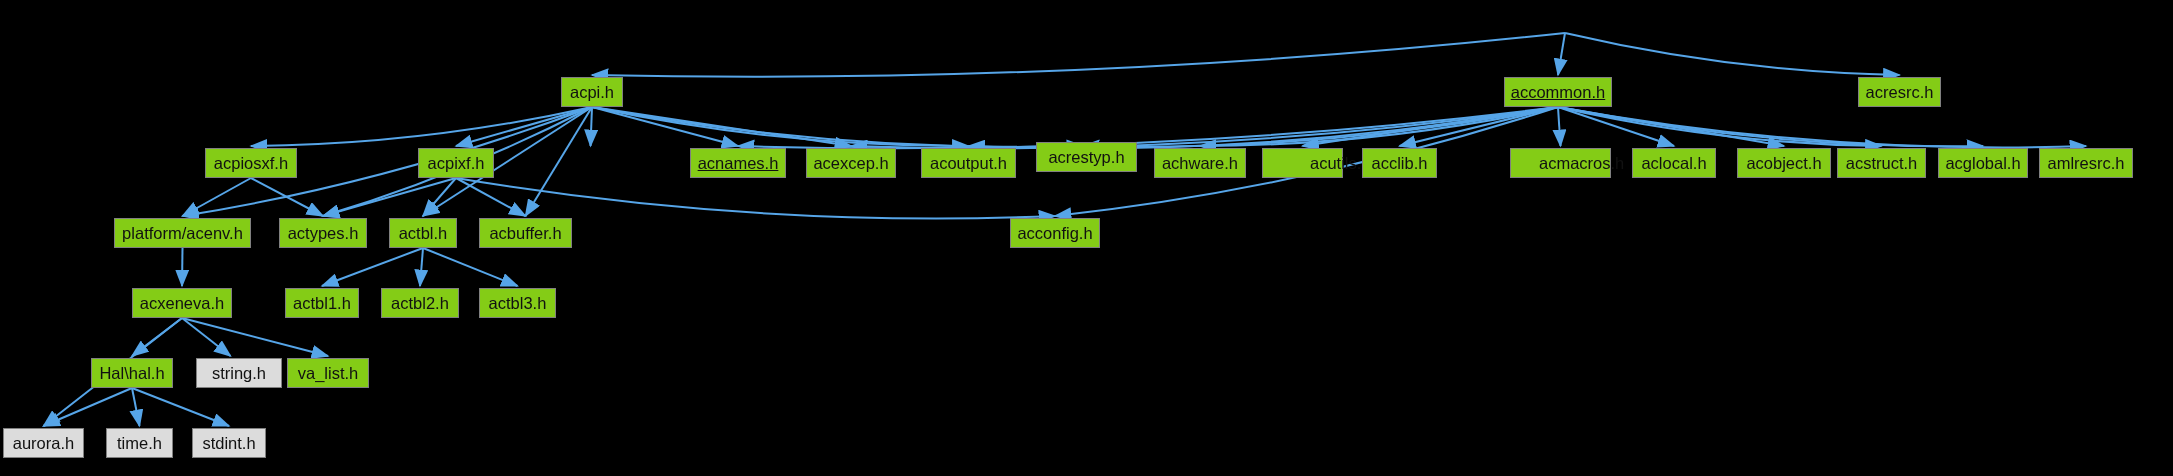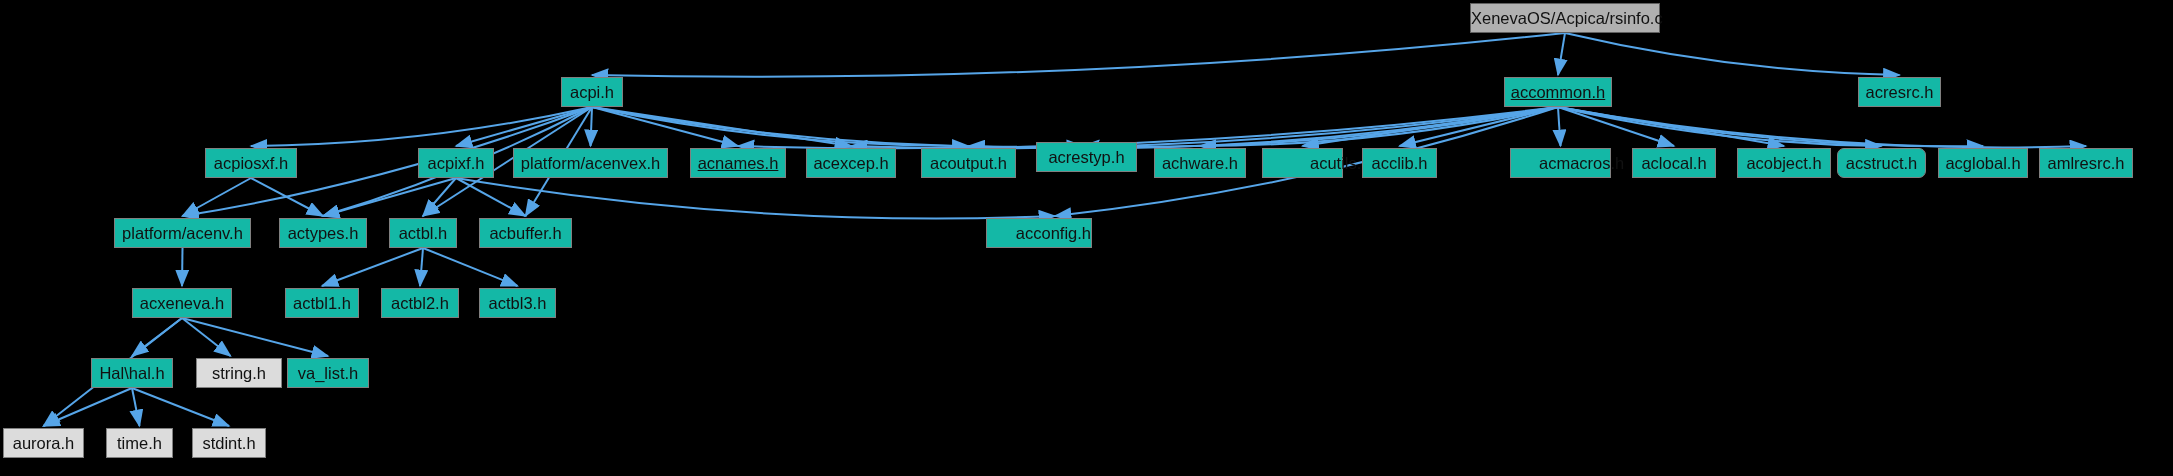--- a/index.html
+++ b/index.html
@@ -2,21 +2,21 @@
 <html><head>
 <meta charset="utf-8">
 <title>Include dependency graph</title>
 <style>
   html,body{margin:0;padding:0;background:#000;}
   #graph{position:relative;width:2173px;height:476px;background:#000;
          font-family:"Liberation Sans","DejaVu Sans",sans-serif;overflow:hidden;}
   #edges{position:absolute;left:0;top:0;width:2173px;height:476px;}
   .node{position:absolute;box-sizing:border-box;height:30px;line-height:28px;
         text-align:center;font-size:16.5px;color:#111;white-space:nowrap;
-        border:1px solid #808080;background:#14b8a6;}
+        border:1px solid #808080;background:#84cc16;}
   .node.root{background:#b0b0b0;border:1px solid #606060;}
   .node.ext{background:#dcdcdc;border:1px solid #808080;}
 </style>
 </head>
 <body>
 
 <div id="graph">
   <svg id="edges" viewBox="0 0 2173 476" xmlns="http://www.w3.org/2000/svg">
       <defs>
         <marker id="ah" markerWidth="9" markerHeight="7" refX="8.2" refY="3.5" orient="auto">
@@ -62,45 +62,43 @@
       <path d="M423,248 Q421.5,267 420,286" fill="none" stroke="#56a5e8" stroke-width="2" marker-end="url(#ah)"></path>
       <path d="M423,248 Q470.25,267 517.5,286" fill="none" stroke="#56a5e8" stroke-width="2" marker-end="url(#ah)"></path>
       <path d="M182,318 Q157,337 132,356" fill="none" stroke="#56a5e8" stroke-width="2" marker-end="url(#ah)"></path>
       <path d="M182,318 Q206.25,337 230.5,356" fill="none" stroke="#56a5e8" stroke-width="2" marker-end="url(#ah)"></path>
       <path d="M182,318 Q255,337 328,356" fill="none" stroke="#56a5e8" stroke-width="2" marker-end="url(#ah)"></path>
       <path d="M182,318 Q112.75,372 43.5,426" fill="none" stroke="#56a5e8" stroke-width="2" marker-end="url(#ah)"></path>
       <path d="M132,388 Q87.75,407 43.5,426" fill="none" stroke="#56a5e8" stroke-width="2" marker-end="url(#ah)"></path>
       <path d="M132,388 Q135.75,407 139.5,426" fill="none" stroke="#56a5e8" stroke-width="2" marker-end="url(#ah)"></path>
       <path d="M132,388 Q180.5,407 229,426" fill="none" stroke="#56a5e8" stroke-width="2" marker-end="url(#ah)"></path>
     </svg>
-<div class="node root" style="left: 1470px; top: 3px; width: 190px;">XenevaOS/Acpica/rsinfo.c</div>
     <div class="node" style="left: 561px; top: 77px; width: 62px;">acpi.h</div>
     <div class="node" style="left: 1504px; top: 77px; width: 108px; text-decoration: underline;">accommon.h</div>
     <div class="node" style="left: 1858px; top: 77px; width: 83px;">acresrc.h</div>
     <div class="node" style="left: 205px; top: 148px; width: 92px;">acpiosxf.h</div>
     <div class="node" style="left: 418px; top: 148px; width: 76px;">acpixf.h</div>
-    <div class="node" style="left: 513px; top: 148px; width: 155px;">platform/acenvex.h</div>
     <div class="node" style="left: 690px; top: 148px; width: 96px; text-decoration: underline;">acnames.h</div>
     <div class="node" style="left: 806px; top: 148px; width: 90px;">acexcep.h</div>
     <div class="node" style="left: 921px; top: 148px; width: 95px;">acoutput.h</div>
     <div class="node" style="left: 1036px; top: 142px; width: 101px;">acrestyp.h</div>
     <div class="node" style="left: 1154px; top: 148px; width: 92px;">achware.h</div>
     <div class="node" style="left: 1262px; top: 148px; width: 81px; padding-left: 47px;">acutils.h</div>
     <div class="node" style="left: 1362px; top: 148px; width: 75px;">acclib.h</div>
     <div class="node" style="left: 1510px; top: 148px; width: 101px; padding-left: 28px;">acmacros.h</div>
     <div class="node" style="left: 1632px; top: 148px; width: 84px;">aclocal.h</div>
     <div class="node" style="left: 1737px; top: 148px; width: 94px;">acobject.h</div>
-    <div class="node" style="left: 1837px; top: 148px; width: 89px; border-radius: 7px;">acstruct.h</div>
+    <div class="node" style="left: 1837px; top: 148px; width: 89px;">acstruct.h</div>
     <div class="node" style="left: 1938px; top: 148px; width: 90px;">acglobal.h</div>
     <div class="node" style="left: 2039px; top: 148px; width: 94px;">amlresrc.h</div>
     <div class="node" style="left: 114px; top: 218px; width: 137px;">platform/acenv.h</div>
     <div class="node" style="left: 279px; top: 218px; width: 88px;">actypes.h</div>
     <div class="node" style="left: 389px; top: 218px; width: 68px;">actbl.h</div>
     <div class="node" style="left: 479px; top: 218px; width: 93px;">acbuffer.h</div>
-    <div class="node" style="left: 986px; top: 218px; width: 106px; text-align: right;">acconfig.h</div>
+    <div class="node" style="left: 1010px; top: 218px; width: 90px;">acconfig.h</div>
     <div class="node" style="left: 132px; top: 288px; width: 100px;">acxeneva.h</div>
     <div class="node" style="left: 285px; top: 288px; width: 74px;">actbl1.h</div>
     <div class="node" style="left: 381px; top: 288px; width: 78px;">actbl2.h</div>
     <div class="node" style="left: 479px; top: 288px; width: 77px;">actbl3.h</div>
     <div class="node" style="left: 91px; top: 358px; width: 82px;">Hal\hal.h</div>
     <div class="node ext" style="left: 196px; top: 358px; width: 86px;">string.h</div>
     <div class="node" style="left: 287px; top: 358px; width: 82px;">va_list.h</div>
     <div class="node ext" style="left: 3px; top: 428px; width: 81px;">aurora.h</div>
     <div class="node ext" style="left: 106px; top: 428px; width: 67px;">time.h</div>
     <div class="node ext" style="left: 192px; top: 428px; width: 74px;">stdint.h</div>

